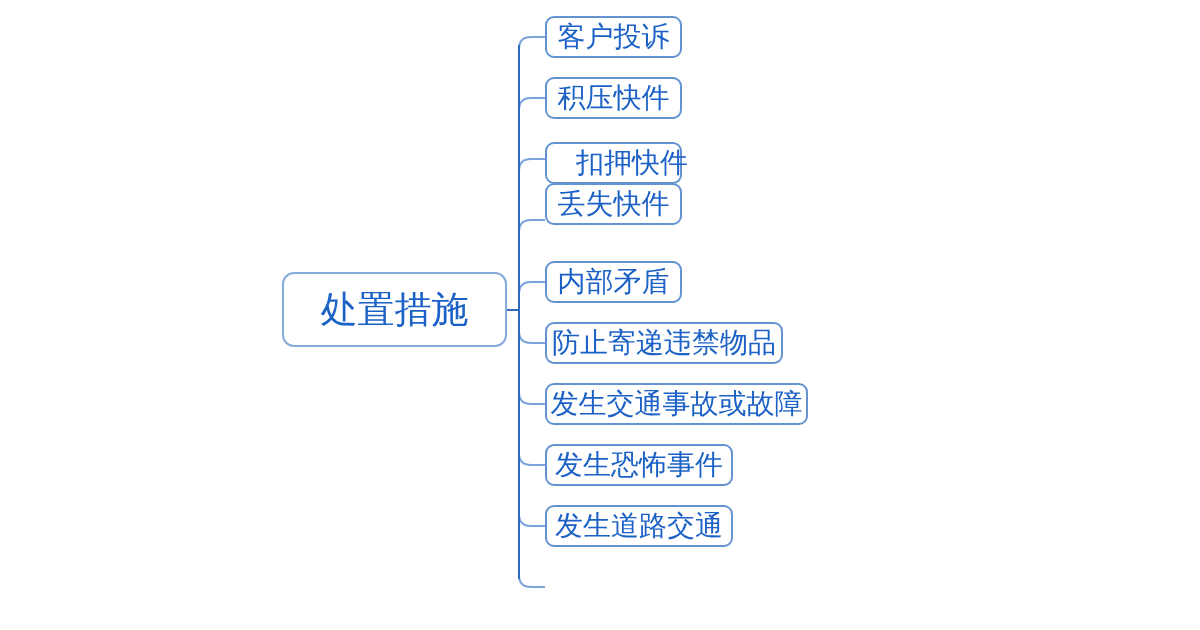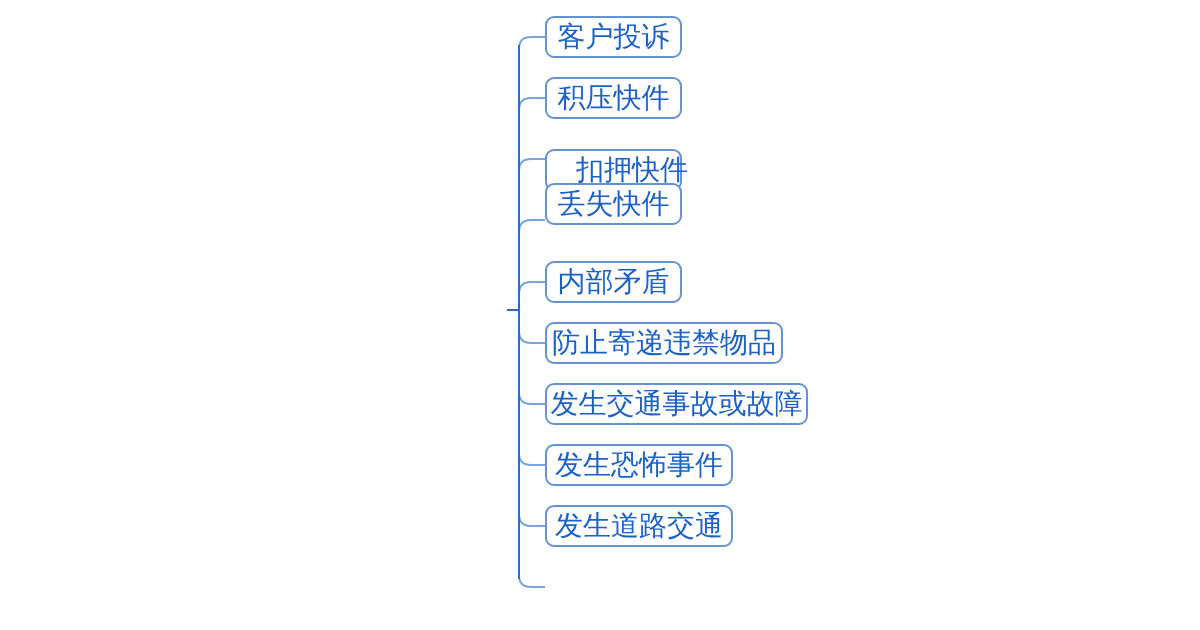--- a/index.html
+++ b/index.html
@@ -44,21 +44,21 @@
   .child-node {
     left: 545px;
     height: 42px;
     border: 2px solid #6393d1;
     border-radius: 9px;
     font-size: 28px;
     color: #1b61c6;
   }
   .c0 { top: 16px;  width: 137px; }
   .c1 { top: 77px;  width: 137px; }
-  .c2 { top: 149px; width: 137px; padding-left: 37px; }
+  .c2 { top: 142px; width: 137px; padding-left: 37px; }
   .c3 { top: 183px; width: 137px; }
   .c4 { top: 261px; width: 137px; }
   .c5 { top: 322px; width: 238px; }
   .c6 { top: 383px; width: 263px; }
   .c7 { top: 444px; width: 188px; }
   .c8 { top: 505px; width: 188px; }
   .c9 { top: 566px; width: 213px; }
 </style>
 </head>
 <body>
@@ -77,20 +77,23 @@
       <path d="M 519 453 Q 519 465 531 465 H 545"></path>
       <path d="M 519 514 Q 519 526 531 526 H 545"></path>
       <path d="M 519 575 Q 519 587 531 587 H 545"></path>
     </g>
     <g fill="none" stroke="#2e6abf" stroke-width="2">
       <path d="M 519 45 V 579"></path>
       <path d="M 507 310 H 519"></path>
     </g>
   </svg>
 
+  <div class="node root-node">
+    <span>处置措施</span>
+  </div>
 
   <div class="node child-node c0">
     <span>客户投诉</span>
   </div>
   <div class="node child-node c1">
     <span>积压快件</span>
   </div>
   <div class="node child-node c2">
     <span>扣押快件</span>
   </div>

